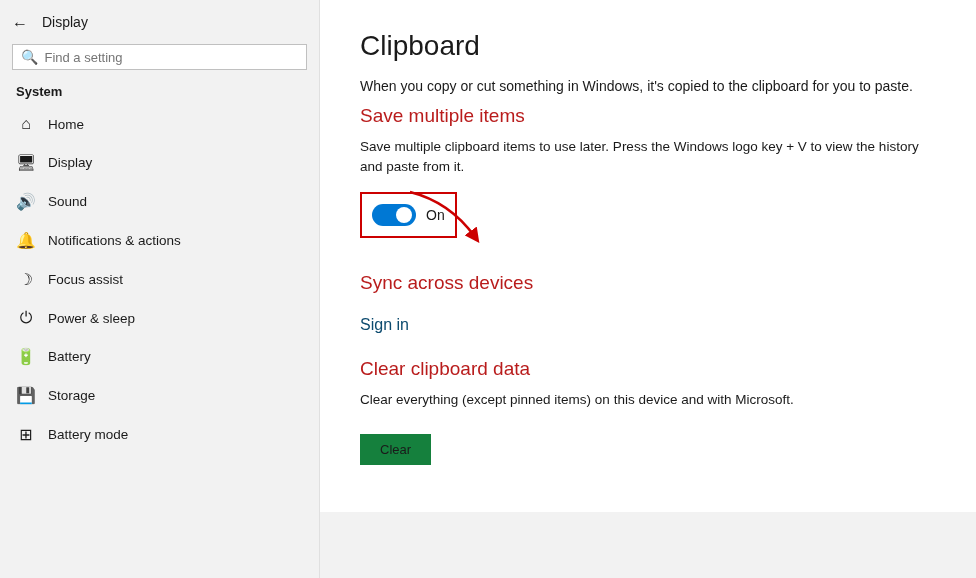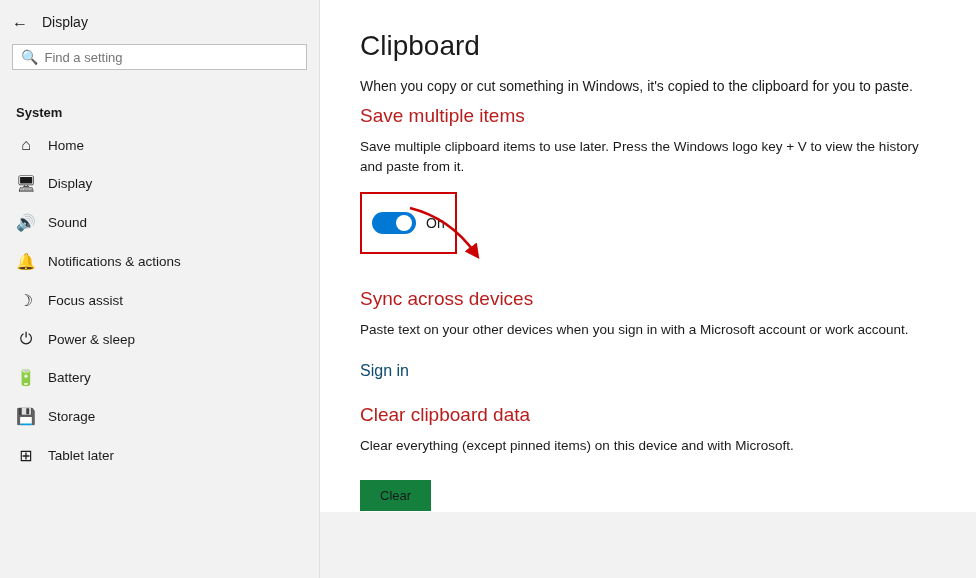--- a/index.html
+++ b/index.html
@@ -73,21 +73,20 @@
     .search-icon-unicode {
       color: #767676;
       font-size: 14px;
     }
 
     .system-label {
       padding: 6px 12px 6px 16px;
       font-weight: 700;
       font-size: 13px;
       color: #1a1a1a;
-      margin-top: 21px;
     }
 
     .nav-item {
       display: flex;
       align-items: center;
       padding: 10px 12px 10px 16px;
       cursor: pointer;
       gap: 12px;
       font-size: 13.5px;
       color: #1a1a1a;
@@ -229,51 +228,50 @@
   <div class="nav-item">
     <span class="nav-icon">🔋</span>
     <span>Battery</span>
   </div>
   <div class="nav-item">
     <span class="nav-icon">💾</span>
     <span>Storage</span>
   </div>
   <div class="nav-item">
     <span class="nav-icon">⊞</span>
-    <span>Tablet later</span>
+    <span>Battery mode</span>
   </div>
 </div>
 
 <div class="main">
   <h1 class="page-title">Clipboard</h1>
   <p class="description">When you copy or cut something in Windows, it's copied to the clipboard for you to paste.</p>
 
   
   <h2 class="section-title">Save multiple items</h2>
   <p class="section-desc">Save multiple clipboard items to use later. Press the Windows logo key + V to view the history and paste from it.</p>
 
-  <div style="margin-bottom: 24px; display: inline-flex; align-items: center; gap: 10px; border: 2px solid #cc0000; padding: 18px 10px;">
+  <div style="margin-bottom: 24px; display: inline-flex; align-items: center; gap: 10px; border: 2px solid #cc0000; padding: 10px 10px;">
     <div class="toggle-switch"></div>
     <span class="toggle-label">On</span>
   </div>
 
   
   <div style="position: relative; margin-bottom: 10px; height: 0;">
     <svg width="120" height="80" style="position:absolute; left: 30px; top: -80px;">
       <defs>
         <marker id="arrowhead" markerWidth="6" markerHeight="6" refX="3" refY="3" orient="auto">
           <polygon points="0 0, 6 3, 0 6" fill="#cc0000"></polygon>
         </marker>
       </defs>
       <path d="M 20 10 Q 60 20 85 55" stroke="#cc0000" stroke-width="2.5" fill="none" marker-end="url(#arrowhead)"></path>
     </svg>
   </div>
 
   
   <h2 class="section-title">Sync across devices</h2>
-  <p class="section-desc">Paste text on your other devices when you sign in with a Microsoft account or work account.</p>
   <a class="sign-in-link" href="#">Sign in</a>
 
   
   <h2 class="section-title">Clear clipboard data</h2>
   <p class="section-desc">Clear everything (except pinned items) on this device and with Microsoft.</p>
   <button class="clear-btn">Clear</button>
 </div>
 
 </body></html>

